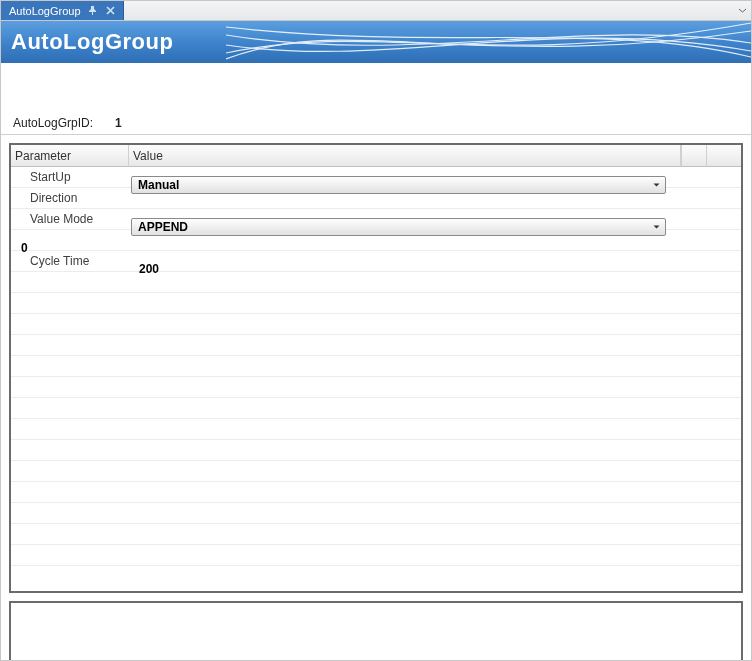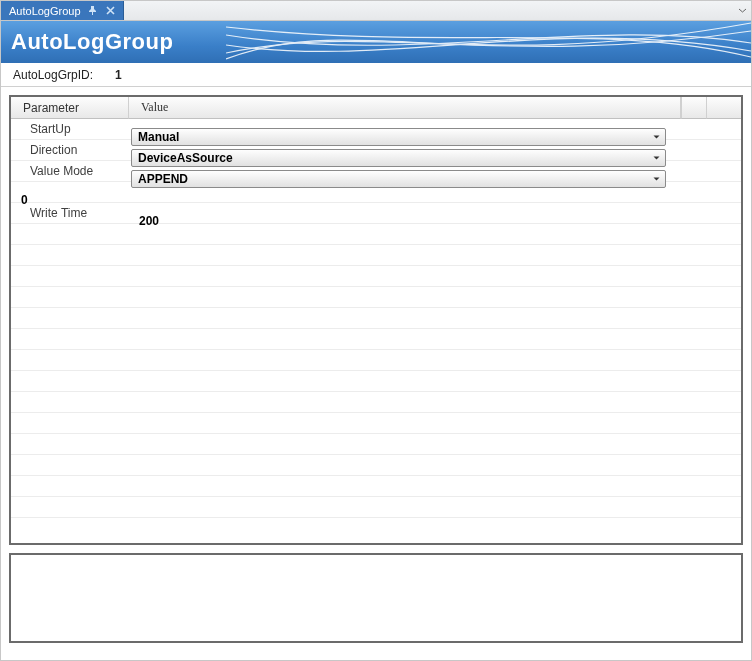--- a/index.html
+++ b/index.html
@@ -78,20 +78,21 @@
   .idbar {
     height: 24px;
     background: #fff;
     border-bottom: 1px solid #d0d0d0;
     display: flex;
     align-items: center;
     padding-left: 12px;
     gap: 22px;
     font-size: 12px;
     color: #222;
+    margin-top: 48px;
   }
   .idbar .idval { font-weight: bold; }
   
   .gridwrap {
     padding: 8px;
   }
   .gridpanel {
     border: 2px solid #6b6b6b;
     height: 450px;
     display: flex;
@@ -103,25 +104,25 @@
     height: 22px;
     font-size: 12px;
     color: #333;
   }
   .gridhead .hcell {
     background: linear-gradient(#fdfdfd, #e8e8e8);
     border-right: 1px solid #d0d0d0;
     border-bottom: 1px solid #c0c0c0;
     display: flex;
     align-items: center;
-    padding-left: 12px;
+    padding-left: 4px;
   }
   .gridhead .hcell:last-child { border-right: none; }
   .col-param { width: 118px; flex: 0 0 118px; }
-  .col-value { flex: 1 1 auto; font-family: Liberation Serif, serif; }
+  .col-value { flex: 1 1 auto; }
   .col-edge1 { width: 26px; flex: 0 0 26px; border-left: 1px solid #d0d0d0; }
   .col-edge2 { width: 34px; flex: 0 0 34px; }
   .gridbody {
     flex: 1;
     overflow: hidden;
   }
   .row {
     display: flex;
     height: 21px;
     border-bottom: 1px solid #ececec;
@@ -234,51 +235,41 @@
               <span class="arrow">
                 <svg width="9" height="9" viewBox="0 0 9 9">
                   <path d="M1.5 3 L4.5 6 L7.5 3 Z" fill="#333"></path>
                 </svg>
               </span>
             </div>
           </div>
         </div>
         <div class="row">
           <div class="pcell">Direction</div>
-          <div class="vcell">
-            <div class="select-like">
-              <span>DeviceAsSource</span>
-              <span class="arrow">
-                <svg width="9" height="9" viewBox="0 0 9 9">
-                  <path d="M1.5 3 L4.5 6 L7.5 3 Z" fill="#333"></path>
-                </svg>
-              </span>
-            </div>
-          </div>
         </div>
         <div class="row">
           <div class="pcell">Value Mode</div>
           <div class="vcell">
             <div class="select-like">
               <span>APPEND</span>
               <span class="arrow">
                 <svg width="9" height="9" viewBox="0 0 9 9">
                   <path d="M1.5 3 L4.5 6 L7.5 3 Z" fill="#333"></path>
                 </svg>
               </span>
             </div>
           </div>
         </div>
         <div class="row">
           <div class="vcell">
             <span class="plainval">0</span>
           </div>
         </div>
         <div class="row">
-          <div class="pcell">Write Time</div>
+          <div class="pcell">Cycle Time</div>
           <div class="vcell">
             <span class="plainval">200</span>
           </div>
         </div>
         <div class="row">
           <div class="pcell"></div>
           <div class="vcell"></div>
         </div>
         <div class="row">
           <div class="pcell"></div>

